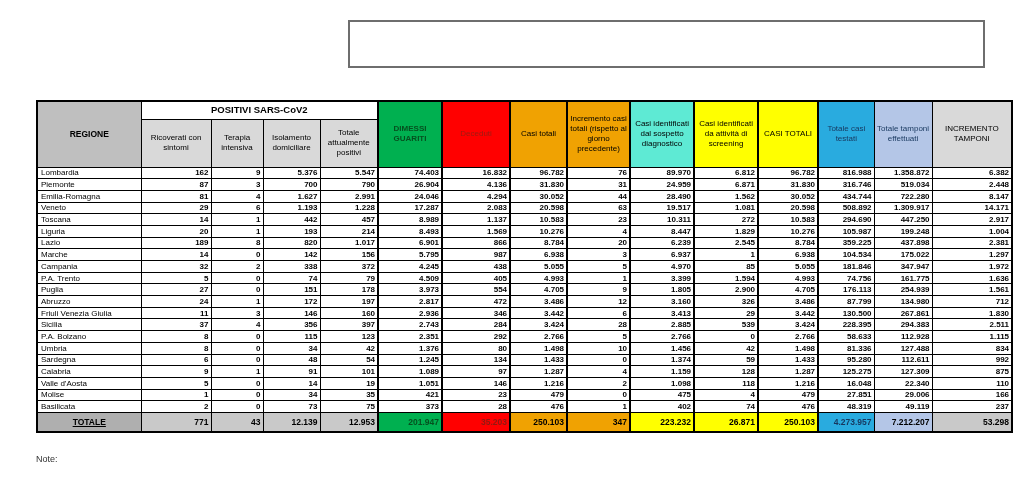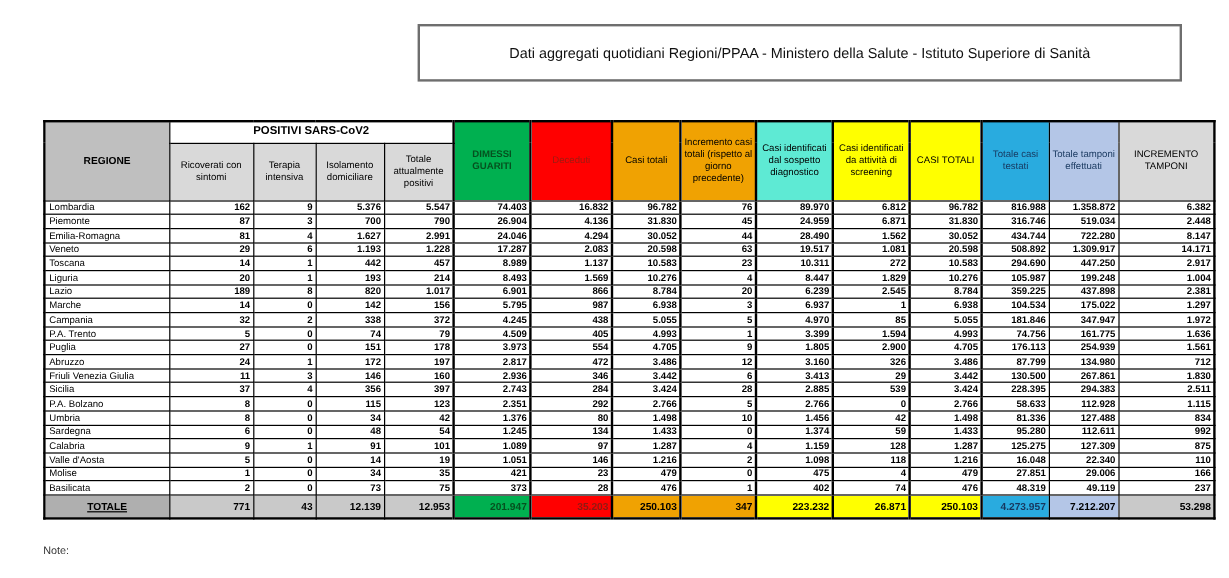--- a/index.html
+++ b/index.html
@@ -57,21 +57,20 @@
   tfoot td:nth-child(13){background:#29ABDF;color:#17375E;}
   tfoot td:nth-child(14){background:#B4C6E7;}
   tfoot td:nth-child(15){background:#C9C9C9;}
 
   .note{position:absolute;left:36px;top:454px;font-size:9px;color:#333;}
 </style>
 </head>
 <body>
 
 <div class="title-box">
-  <div class="title-line">Dati aggregati quotidiani Regioni/PPAA - Ministero della Salute - Istituto Superiore di Sanità</div>
 </div>
 
 <table>
   <colgroup>
     <col style="width:104px">
       <col style="width:70px">
       <col style="width:52px">
       <col style="width:57px">
       <col style="width:58px">
     <col style="width:64px">
@@ -127,21 +126,21 @@
       </tr>
       <tr>
         <td>Piemonte</td>
         <td>87</td>
         <td>3</td>
         <td>700</td>
         <td>790</td>
         <td>26.904</td>
         <td>4.136</td>
         <td>31.830</td>
-        <td>45</td>
+        <td>31</td>
         <td>24.959</td>
         <td>6.871</td>
         <td>31.830</td>
         <td>316.746</td>
         <td>519.034</td>
         <td>2.448</td>
       </tr>
       <tr>
         <td>Emilia-Romagna</td>
         <td>81</td>

